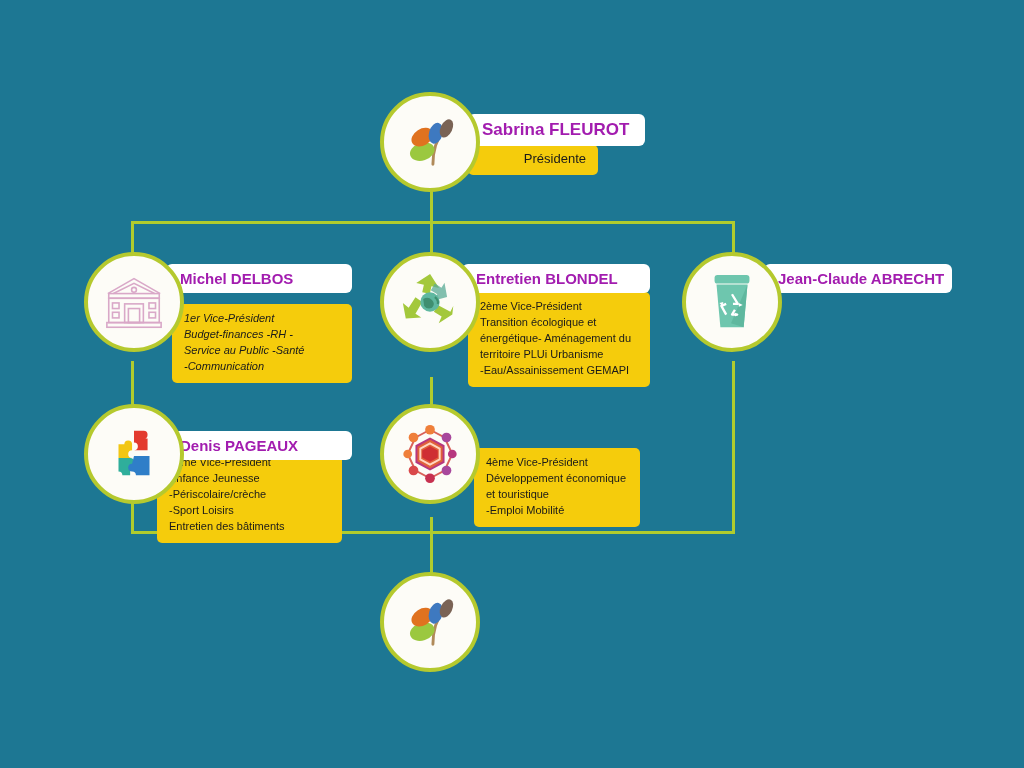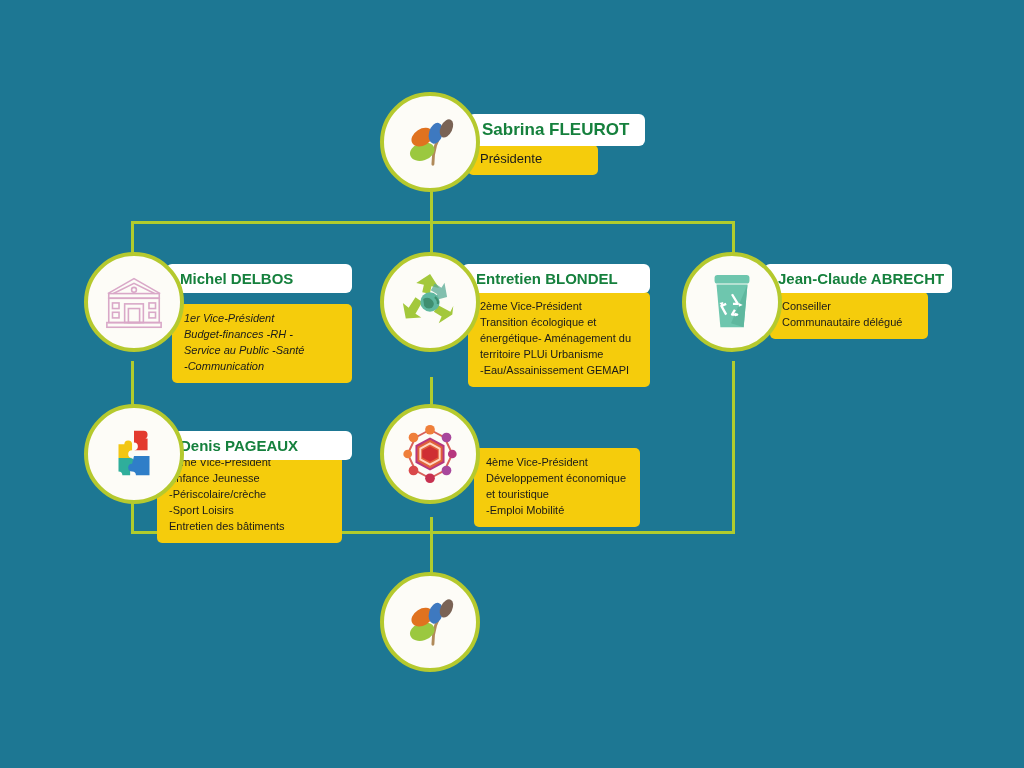--- a/index.html
+++ b/index.html
@@ -28,40 +28,40 @@
     display:flex;align-items:center;justify-content:center;
     z-index:3;
   }
   .circle svg{display:block;}
   .namebox{
     position:absolute;
     background:#ffffff;
     border-radius:6px;
     padding:6px 16px 6px 14px;
     font-weight:bold;
-    color:#15803d;
+    color:#a21caf;
     white-space:nowrap;
     z-index:2;
     box-sizing:border-box;
   }
   .rolebox{
     position:absolute;
     background:#f5cc0c;
     border-radius:5px;
     padding:7px 12px 8px 12px;
     color:#1a1a1a;
     line-height:1.45;
     z-index:1;
     box-sizing:border-box;
   }
   .rolebox div{white-space:nowrap;}
 
   
   .n-pres .namebox{font-size:17px;left:88px;top:22px;}
-  .n-pres .rolebox{font-size:13px;left:88px;top:53px;width:130px;padding:5px 12px 6px 12px;}
+  .n-pres .rolebox{font-size:13px;left:88px;top:53px;width:130px;padding:5px 12px 6px 12px;text-align:right;}
 
   .n-std .namebox{font-size:15px;}
   .n-std .rolebox{font-size:11px;}
 </style>
 </head>
 <body>
 
 <div id="stage">
 
   <div class="conn v" style="left:430px;top:186px;height:36px;"></div>
@@ -175,24 +175,20 @@
             <path d="M35 45 L29 45 L32 40"></path>
           </g>
           <g fill="#ffffff">
             <path d="M36 33 l4 2 l-4 2 z"></path>
             <path d="M20 32 l-1 4 l-3 -3 z"></path>
             <path d="M32 47 l4 -2 l-4 -2 z"></path>
           </g>
         </svg>
       </span>
     </div>
-    <div class="rolebox" style="left:88px;top:40px;width:158px;">
-      <div>Conseiller</div>
-      <div>Communautaire délégué</div>
-    </div>
     <div class="namebox" style="left:82px;top:12px;width:188px;">Jean-Claude ABRECHT</div>
   </div>
 
   <div class="node n-std" style="left:84px;top:404px;width:270px;height:125px;">
     <div class="circle">
       <span>
         <svg width="62" height="62" viewBox="0 0 64 64">
           <g>
             <path d="M32 8 h10 a4 4 0 0 1 0 8 h4 v12 h-14 a4 4 0 0 0 0-8 v-12 z" fill="#e33a2e"></path>
             <path d="M30 10 v12 a4 4 0 0 0-8 0 h-6 v14 h14 a4 4 0 0 1 0-8 v-18 z" fill="#f2c613"></path>

